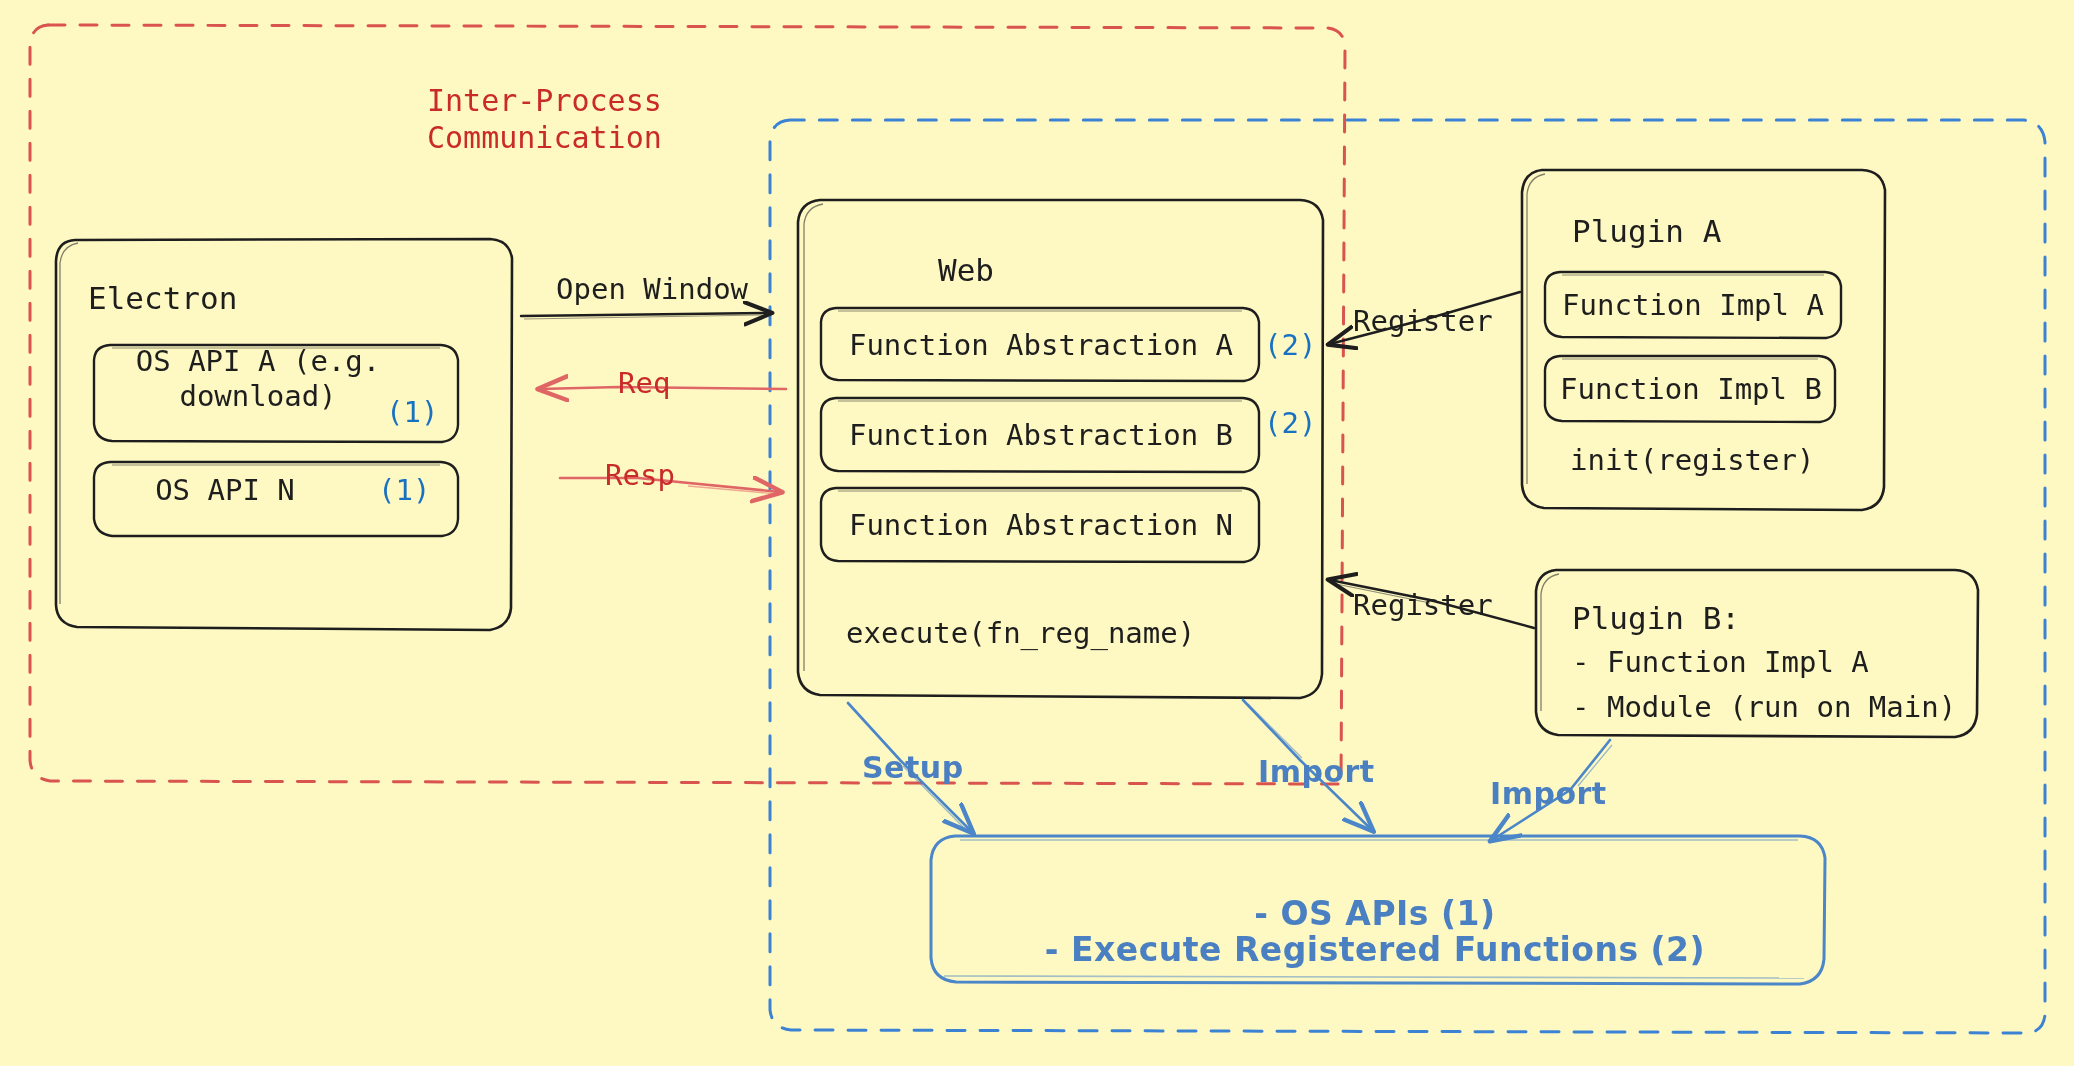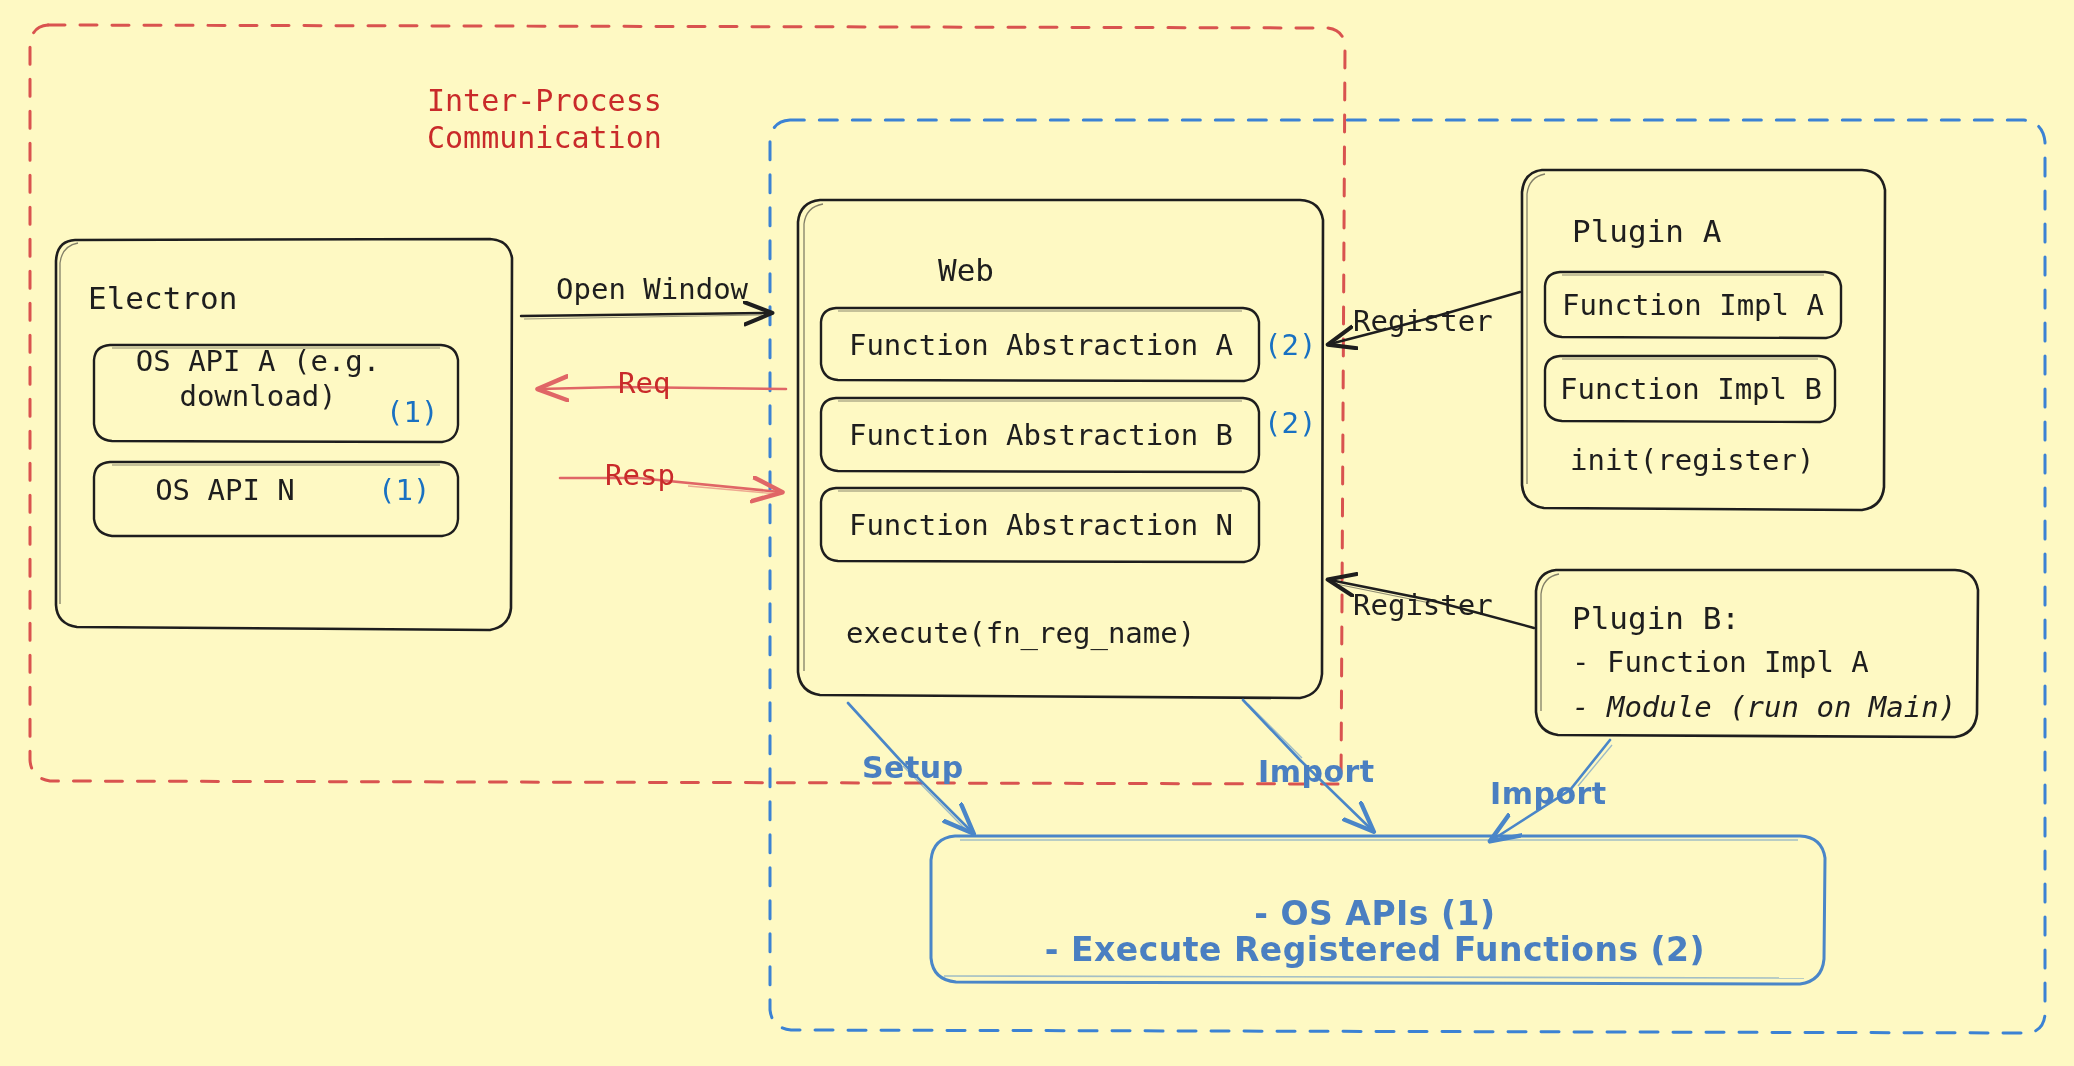--- a/index.html
+++ b/index.html
@@ -195,21 +195,21 @@
 
   <div class="lbl mid" style="left:846px; top:588px;margin-top:28px;">execute(fn_reg_name)</div>
 
   <div class="lbl big" style="left:1572px; top:213px;">Plugin A</div>
   <div class="lbl mid ctr" style="left:1552px; top:288px; width:282px;">Function Impl A</div>
   <div class="lbl mid ctr" style="left:1550px; top:372px; width:282px;">Function Impl B</div>
   <div class="lbl mid" style="left:1570px; top:443px;">init(register)</div>
 
   <div class="lbl big" style="left:1572px; top:600px;">Plugin B:</div>
   <div class="lbl mid" style="left:1572px; top:645px;">- Function Impl A</div>
-  <div class="lbl mid" style="left:1572px; top:690px;font-style:italic;">- Module (run on Main)</div>
+  <div class="lbl mid" style="left:1572px; top:690px;">- Module (run on Main)</div>
 
   <div class="lbl core ctr" style="left:945px; top:894px; width:860px; font-size:33px;">- OS APIs (1)</div>
   <div class="lbl core ctr" style="left:945px; top:930px; width:860px; font-size:33px;">- Execute Registered Functions (2)</div>
 
   <div class="lbl mid" style="left:556px; top:272px;">Open Window</div>
   <div class="lbl red mid" style="left:618px; top:366px;">Req</div>
   <div class="lbl red mid" style="left:605px; top:458px;">Resp</div>
   <div class="lbl mid" style="left:1353px; top:304px;">Register</div>
   <div class="lbl mid" style="left:1353px; top:588px;">Register</div>
   <div class="lbl core blue" style="left:862px; top:750px; font-size:30px;">Setup</div>

